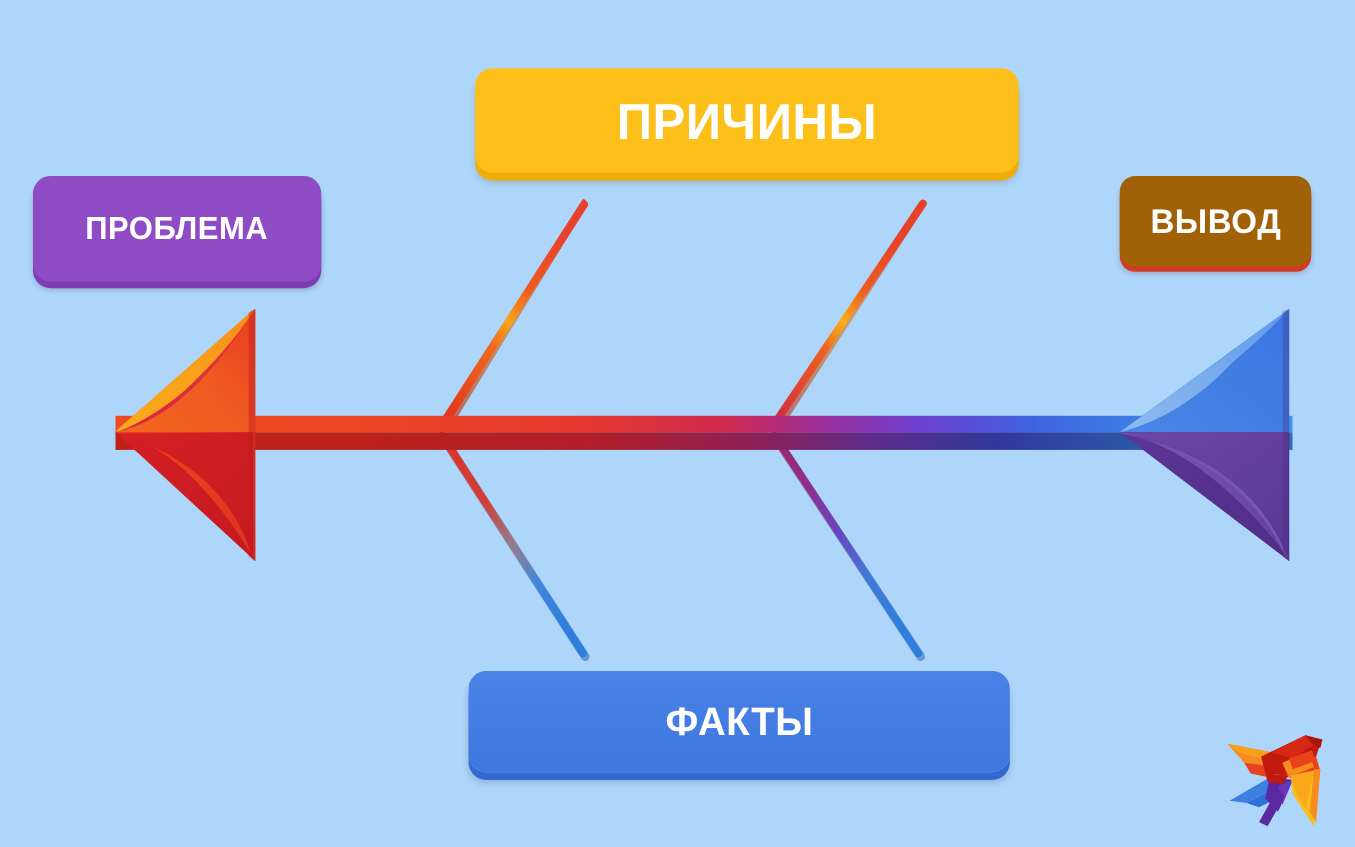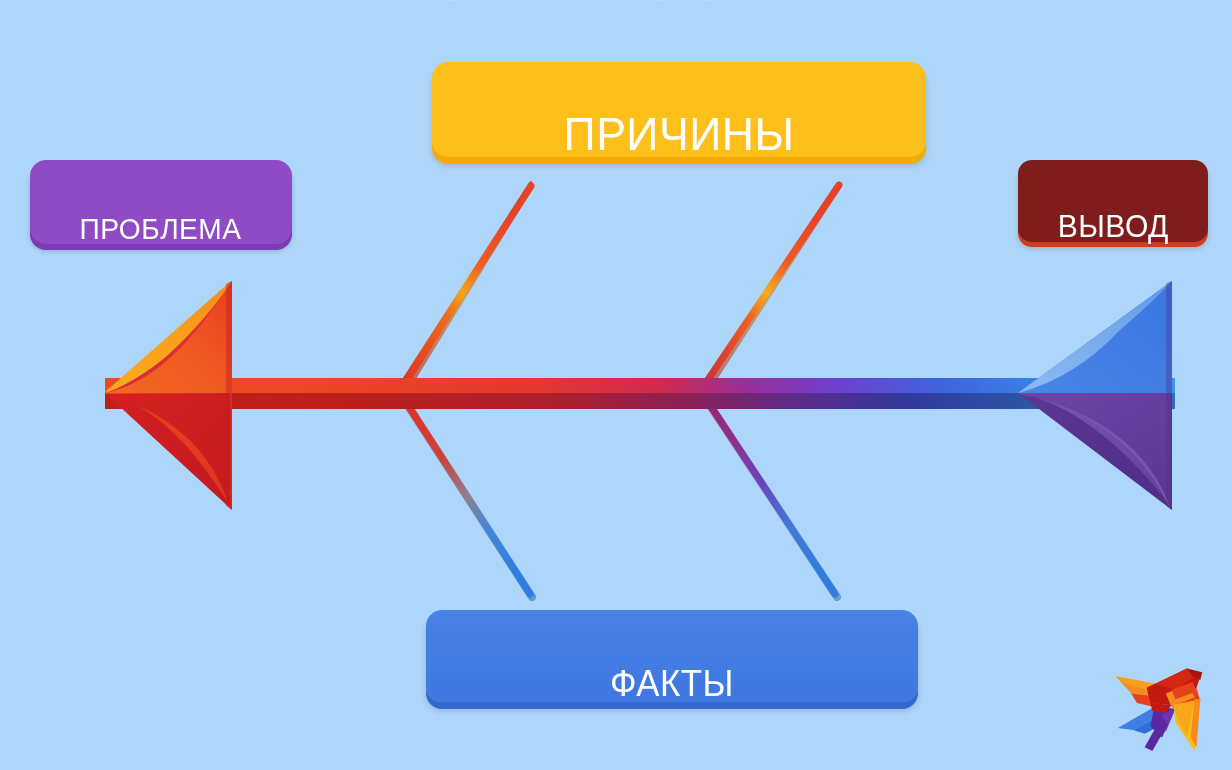--- a/index.html
+++ b/index.html
@@ -22,55 +22,55 @@
     left: 0;
     top: 0;
     width: 1232px;
     height: 770px;
   }
 
   
   .chip {
     position: absolute;
     display: flex;
-    align-items: flex-end;
+    align-items: center;
     justify-content: center;
     box-sizing: border-box;
     border-radius: 16px;
     color: #ffffff;
-    font-weight: normal;
+    font-weight: bold;
     letter-spacing: 0.5px;
     white-space: nowrap;
     text-align: center;
     user-select: none;
   }
   .chip .chip-text {
     display: block;
     line-height: 1;
     transform: scaleX(0.97);
   }
 
   #chip-problem {
     left: 30px;  top: 160px;
-    width: 262px; height: 84px;
+    width: 262px; height: 96px;
     background: #8e4bc4;
     font-size: 29px;
     box-shadow: 0 6px 0 0 #7d3cb3, 0 7px 5px rgba(40,20,70,0.22);
   }
   #chip-causes {
     left: 432px; top: 62px;
     width: 494px; height: 95px;
     background: #fdbf1a;
     font-size: 46px;
     box-shadow: 0 7px 0 0 #f0ad06, 0 9px 6px rgba(90,60,0,0.20);
   }
   #chip-conclusion {
     left: 1018px; top: 160px;
-    width: 190px; height: 82px;
-    background: #7f1d1d;
+    width: 174px; height: 82px;
+    background: #a16207;
     border-radius: 14px;
     font-size: 31px;
     box-shadow: 0 5px 0 0 #cf3c22, 0 7px 5px rgba(90,25,10,0.20);
   }
   #chip-facts {
     left: 426px; top: 610px;
     width: 492px; height: 92px;
     background: #3d79e0;
     background: linear-gradient(180deg,#4a82e6 0%,#3d77df 100%);
     font-size: 36px;

